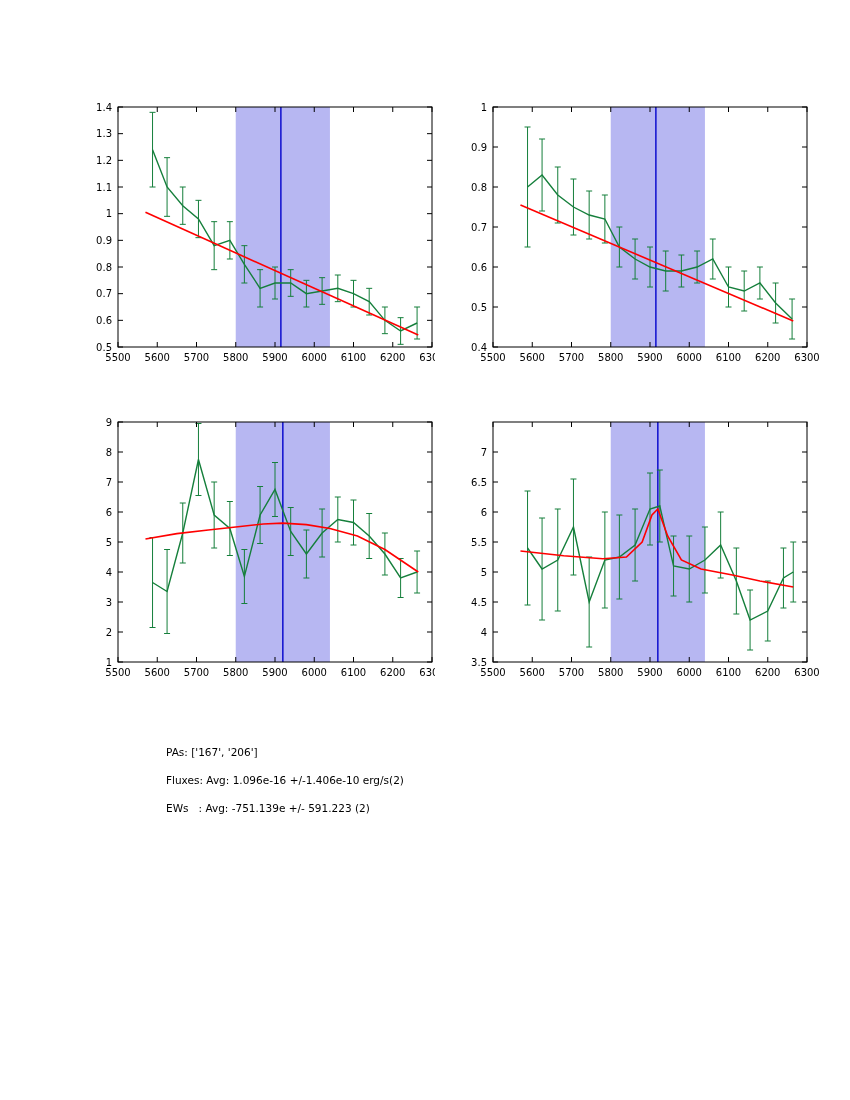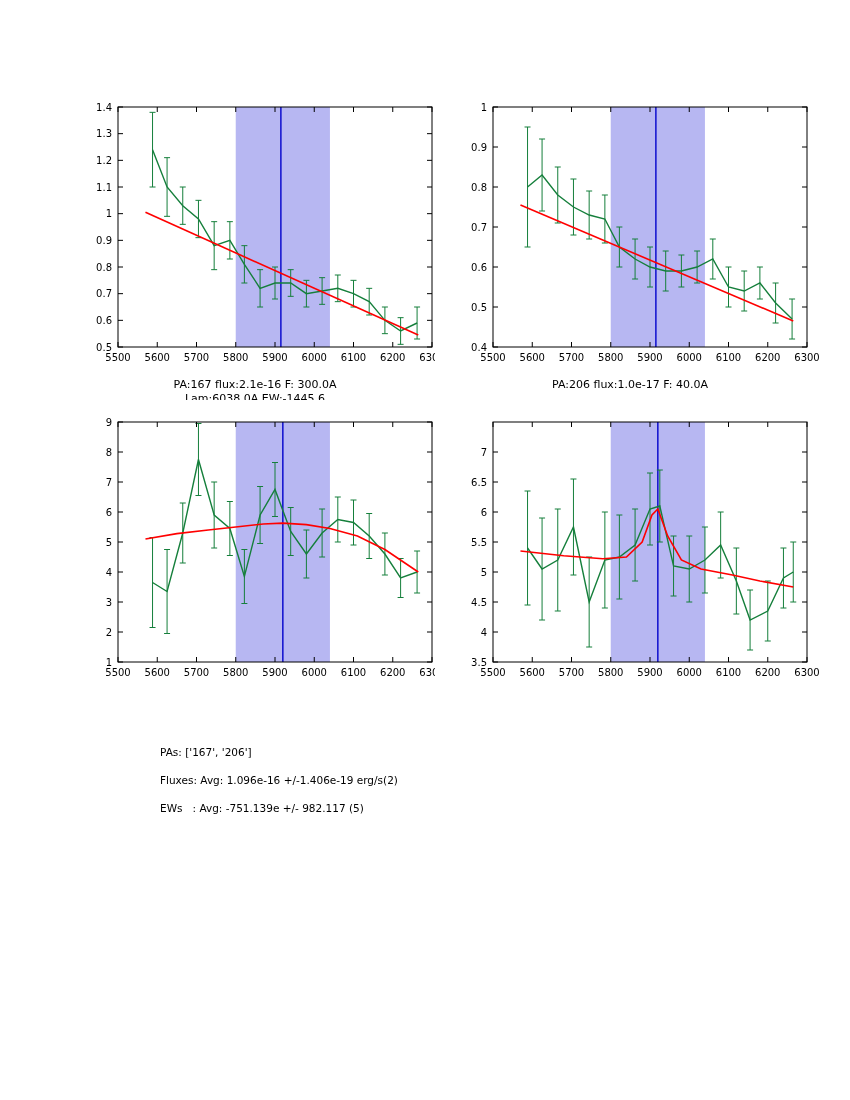--- a/index.html
+++ b/index.html
@@ -1,21 +1,21 @@
 <!DOCTYPE html>
 <html><head>
 <meta charset="utf-8">
 <style>
   html,body{margin:0;padding:0;background:#ffffff;}
   body{width:850px;height:1100px;font-family:"DejaVu Sans",sans-serif;color:#000;}
   .page{position:relative;width:850px;height:1100px;}
   .panel{position:absolute;}
   .plot-svg{display:block;}
   .caption{position:absolute;text-align:center;font-size:11px;line-height:14px;color:#000;}
-  .summary{position:absolute;left:160px;top:738px;font-size:10.5px;line-height:28px;color:#000;}
+  .summary{position:absolute;left:166px;top:738px;font-size:10.5px;line-height:28px;color:#000;}
   .summary div{white-space:pre;}
   text{font-family:"DejaVu Sans",sans-serif;}
 </style>
 </head>
 <body>
 
 <div class="page">
 
   <div class="panel" style="left:60px; top:85px;">
     <svg class="plot-svg" width="390" height="300" viewBox="0 0 390 300">
@@ -138,24 +138,20 @@
           <text x="52" y="78.83333333333334" text-anchor="end" font-size="10" fill="#000">1.2</text>
           <line x1="58" y1="48.66666666666663" x2="63" y2="48.66666666666663" stroke="#000" stroke-width="1"></line>
           <line x1="372" y1="48.66666666666663" x2="367" y2="48.66666666666663" stroke="#000" stroke-width="1"></line>
           <text x="52" y="52.16666666666663" text-anchor="end" font-size="10" fill="#000">1.3</text>
           <line x1="58" y1="22" x2="63" y2="22" stroke="#000" stroke-width="1"></line>
           <line x1="372" y1="22" x2="367" y2="22" stroke="#000" stroke-width="1"></line>
           <text x="52" y="25.5" text-anchor="end" font-size="10" fill="#000">1.4</text>
         </g>
     </svg>
   </div>
-  <div class="caption" style="left:60px; top:378px; width:390px;">
-    <div>PA:167 flux:2.1e-16 F: 300.0A</div>
-    <div>Lam:6038.0A EW:-1445.6</div>
-  </div>
 
   <div class="panel" style="left:435px; top:85px;">
     <svg class="plot-svg" width="390" height="300" viewBox="0 0 390 300">
       <g id="p1">
           <text x="215" y="15" text-anchor="middle" font-size="12" fill="#000">117</text>
           <text x="60" y="15" text-anchor="start" font-size="10" fill="#000">1e-18</text>
           <rect x="175.75" y="22" width="94.20000000000005" height="240" fill="#aaaaf0" fill-opacity="0.85"></rect>
           <line x1="220.88750000000002" y1="22" x2="220.88750000000002" y2="262" stroke="#0000cc" stroke-width="1.4"></line>
           <line x1="92.53999999999999" y1="162" x2="92.53999999999999" y2="41.99999999999997" stroke="#157f3b" stroke-width="1"></line>
           <line x1="89.53999999999999" y1="162" x2="95.53999999999999" y2="162" stroke="#157f3b" stroke-width="1"></line>
@@ -263,21 +259,20 @@
           <line x1="58" y1="62" x2="63" y2="62" stroke="#000" stroke-width="1"></line>
           <line x1="372" y1="62" x2="367" y2="62" stroke="#000" stroke-width="1"></line>
           <text x="52" y="65.5" text-anchor="end" font-size="10" fill="#000">0.9</text>
           <line x1="58" y1="22" x2="63" y2="22" stroke="#000" stroke-width="1"></line>
           <line x1="372" y1="22" x2="367" y2="22" stroke="#000" stroke-width="1"></line>
           <text x="52" y="25.5" text-anchor="end" font-size="10" fill="#000">1</text>
         </g>
     </svg>
   </div>
   <div class="caption" style="left:435px; top:378px; width:390px;">
-    <div>PA:206 flux:1.0e-17 F: 40.0A</div>
   </div>
 
   <div class="panel" style="left:60px; top:400px;">
     <svg class="plot-svg" width="390" height="300" viewBox="0 0 390 300">
       <g id="p2">
           <text x="60" y="15" text-anchor="start" font-size="10" fill="#000">1e-19</text>
           <rect x="175.75" y="22" width="94.20000000000005" height="240" fill="#aaaaf0" fill-opacity="0.85"></rect>
           <line x1="222.85" y1="22" x2="222.85" y2="262" stroke="#0000cc" stroke-width="1.4"></line>
           <line x1="92.53999999999999" y1="227.5" x2="92.53999999999999" y2="137.5" stroke="#157f3b" stroke-width="1"></line>
           <line x1="89.53999999999999" y1="227.5" x2="95.53999999999999" y2="227.5" stroke="#157f3b" stroke-width="1"></line>
@@ -518,17 +513,17 @@
           <text x="52" y="85.5" text-anchor="end" font-size="10" fill="#000">6.5</text>
           <line x1="58" y1="52" x2="63" y2="52" stroke="#000" stroke-width="1"></line>
           <line x1="372" y1="52" x2="367" y2="52" stroke="#000" stroke-width="1"></line>
           <text x="52" y="55.5" text-anchor="end" font-size="10" fill="#000">7</text>
         </g>
     </svg>
   </div>
 
   <div class="summary">
     <div>PAs: ['167', '206']</div>
-    <div>Fluxes: Avg: 1.096e-16 +/-1.406e-19 erg/s(2)</div>
-    <div>EWs   : Avg: -751.139e +/- 982.117 (5)</div>
+    <div>Fluxes: Avg: 1.096e-16 +/-1.406e-10 erg/s(2)</div>
+    <div>EWs   : Avg: -751.139e +/- 591.223 (2)</div>
   </div>
 
 </div>
 
 </body></html>

